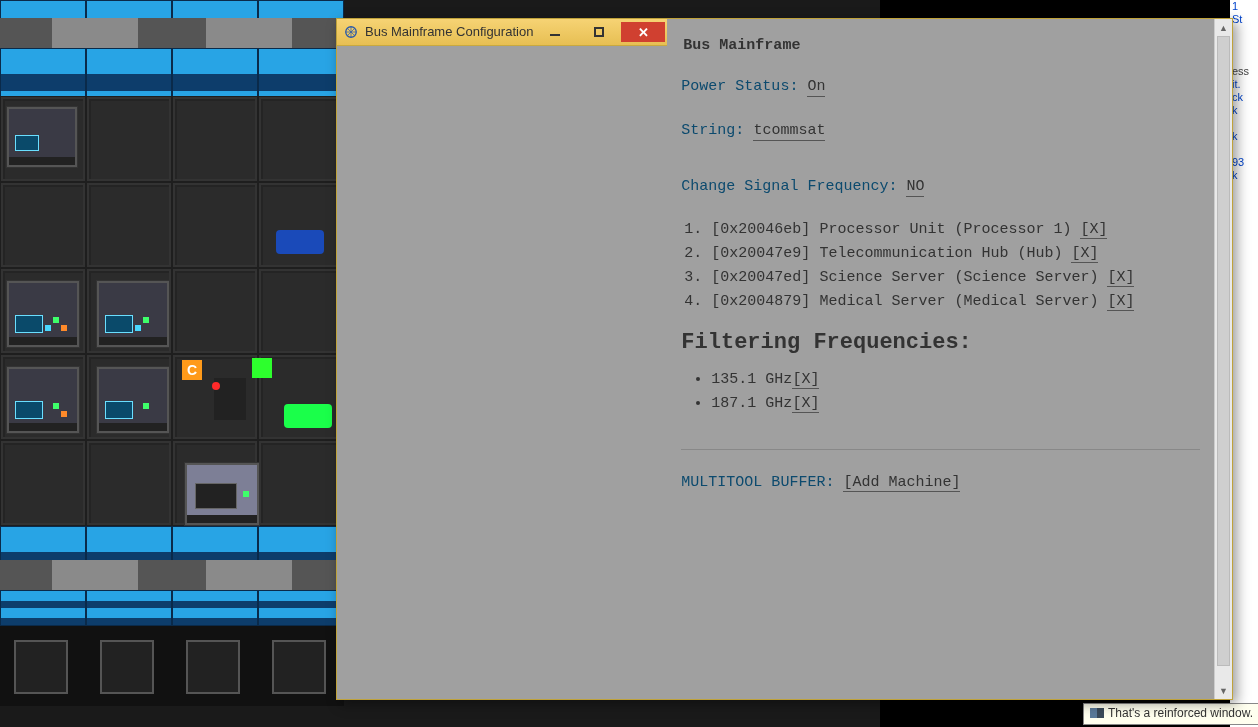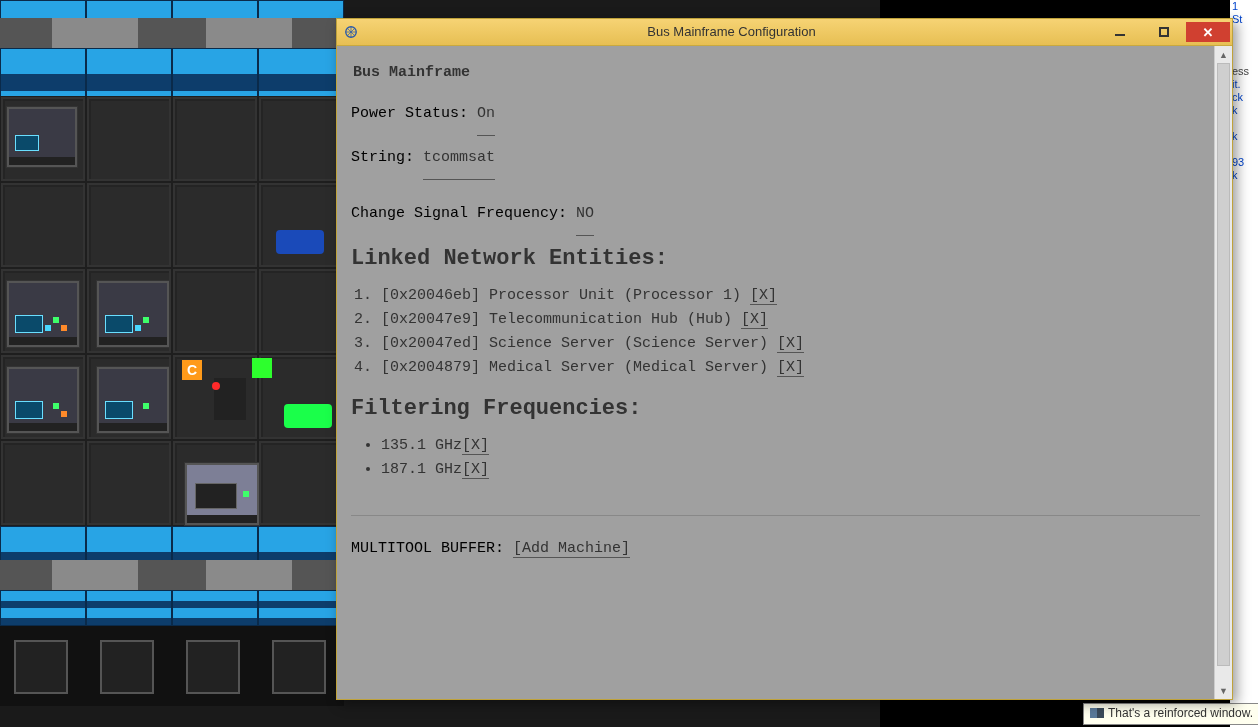--- a/index.html
+++ b/index.html
@@ -19,39 +19,39 @@
 .drone-blue{position:absolute;width:48px;height:24px;background:#1a4ab9;border-radius:4px}
 .drone-green{position:absolute;width:48px;height:24px;background:#1aff4a;border-radius:4px}
 .player{position:absolute;width:32px;height:42px;background:#222}
 .c-icon{position:absolute;width:20px;height:20px;background:#ff9a1a;color:#fff;font:bold 14px/20px sans-serif;text-align:center}
 .green-sq{position:absolute;width:20px;height:20px;background:#2dff2d}
 .red-dot{position:absolute;width:8px;height:8px;background:#ff2a2a;border-radius:50%}
 
 .hud{position:absolute;right:0;top:0;width:28px;height:727px;background:#fff;font:11px/13px sans-serif;color:#0044cc;overflow:hidden;white-space:nowrap;padding-left:2px;box-sizing:border-box}
 .hud .g{color:#444}
 
-.win{position:absolute;left:336px;top:18px;width:895px;height:680px;border:1px solid #bfa23a;box-shadow:4px 4px 12px rgba(0,0,0,.4);background:#a0a0a0;display:flex;flex-direction:column}
+.win{position:absolute;left:336px;top:18px;width:895px;height:680px;border:1px solid #bfa23a;box-shadow:4px 4px 12px rgba(0,0,0,.4);background:#a0a0a0;display:flex;flex-direction:row}
 .titlebar{height:26px;background:linear-gradient(#f6d374,#e7bf53);display:flex;align-items:center;border-bottom:1px solid #c9a93f;user-select:none}
 .titlebar .icon{width:16px;height:16px;margin:0 6px;display:flex;align-items:center;justify-content:center}
 .titlebar .icon svg{width:14px;height:14px}
 .titlebar .title{flex:1;text-align:center;font:13px/26px 'Segoe UI',Arial,sans-serif;color:#333}
 .winbtns{display:flex}
 .winbtn{width:44px;height:20px;display:flex;align-items:center;justify-content:center;font:13px/1 sans-serif;color:#333}
 .winbtn.close{background:#d04030;color:#fff;width:44px;height:20px;margin-right:2px}
 .winbtn.min,.winbtn.max{background:transparent}
 .winbtn.min span{width:10px;height:0;border-bottom:2px solid #333;margin-top:6px}
 .winbtn.max span{width:10px;height:10px;border:2px solid #333;box-sizing:border-box}
 .winbtn.close span{font-weight:bold}
 .content-wrap{flex:1;display:flex;overflow:hidden}
 .content{flex:1;padding:18px 14px;font:15px/1.45 "Courier New",monospace;color:#333;overflow:auto}
 .content h2{font:bold 15px "Courier New",monospace;margin:0 2px 22px}
 .content h3{font:bold 22px "Courier New",monospace;margin:18px 0 14px;color:#333}
 .field{margin:0 0 22px}
-.label{color:#000000}
-.linkv{color:#333;border-bottom:1px solid #555;padding-bottom:13px}
+.label{color:#0c4a6e}
+.linkv{color:#333;border-bottom:1px solid #555;padding-bottom:1px}
 ol.entities{margin:6px 0 0;padding-left:30px}
 ol.entities li{margin:2px 0}
 ul.freq{margin:6px 0 0;padding-left:30px;list-style:disc}
 ul.freq li{margin:2px 0}
 .xbtn{border-bottom:1px solid #555}
 .addbtn{border-bottom:1px solid #555}
 hr{border:none;border-top:1px solid #888;margin:34px 0 22px}
 .scrollbar{width:17px;background:#e9e9e9;border-left:1px solid #ccc;position:relative}
 .sb-up,.sb-down{position:absolute;left:0;width:17px;height:17px;display:flex;align-items:center;justify-content:center;font-size:9px;color:#666}
 .sb-up{top:0}.sb-down{bottom:0}
@@ -208,21 +208,20 @@
         <span class="label">String: </span>
         <span class="linkv">tcommsat</span>
       </div>
 
 
       <div class="field" style="margin-top:34px">
         <span class="label">Change Signal Frequency: </span>
         <span class="linkv">NO</span>
       </div>
 
-      <h3>Linked Network Entities:</h3>
       <ol class="entities">
         <li>
           <span>[0x20046eb]</span>
           <span>Processor Unit (Processor 1)</span>
           <span class="xbtn">[X]</span>
         </li>
         <li>
           <span>[0x20047e9]</span>
           <span>Telecommunication Hub (Hub)</span>
           <span class="xbtn">[X]</span>

